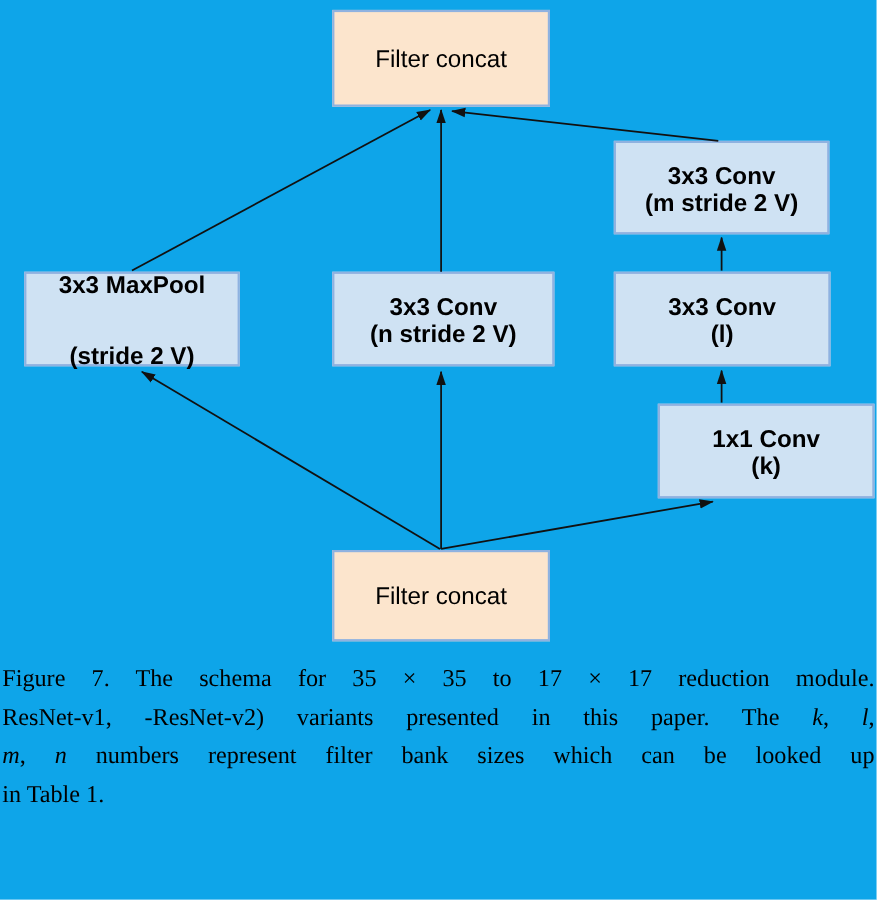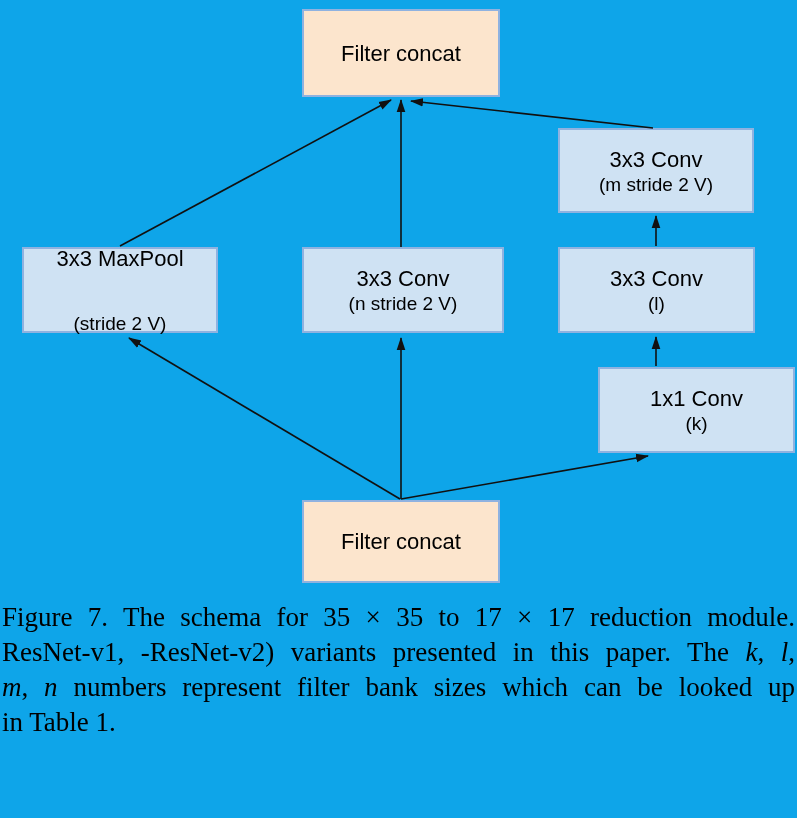--- a/index.html
+++ b/index.html
@@ -21,35 +21,35 @@
     box-sizing: border-box;
     border: 2px solid #8fb2e0;
     display: flex;
     flex-direction: column;
     justify-content: center;
     align-items: center;
     text-align: center;
     color: #000000;
   }
   .node.concat { background: #fce5cd; }
-  .node.conv   { background: #cfe2f3; }
+  .node.conv   { background: #cfe2f3; font-weight: bold; }
   .node .l1 { font-size: 22px; line-height: 27px; }
-  .node .l2 { font-size: 19px; line-height: 23px; text-align: center; }
+  .node .l2 { font-size: 22px; line-height: 23px; text-align: center; }
   svg.edges {
     position: absolute;
     left: 0; top: 0;
     pointer-events: none;
   }
   .caption {
     position: absolute;
     left: 0; top: 600px;
     width: 793px;
     padding: 0 2px;
     font-family: "Liberation Serif", serif;
-    font-size: 27px;
+    font-size: 22px;
     line-height: 34.9px;
     color: #000000;
   }
   .cline { text-align: justify; text-align-last: justify; }
   .cline.last { text-align-last: left; }
   .it { font-style: italic; }
 </style>
 </head>
 <body>
 

